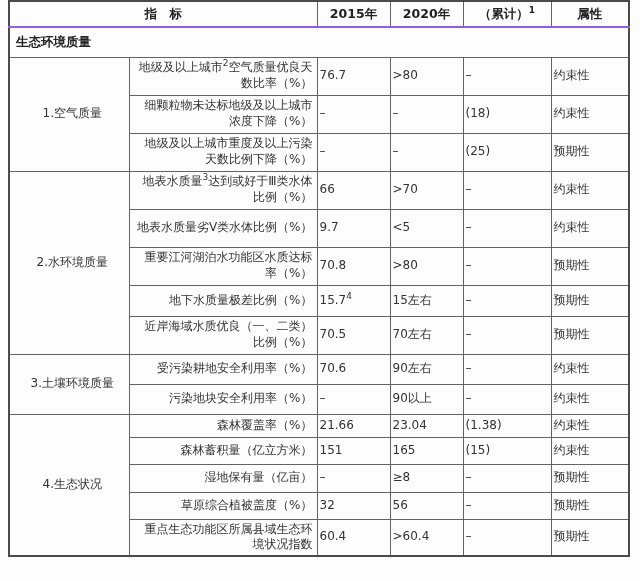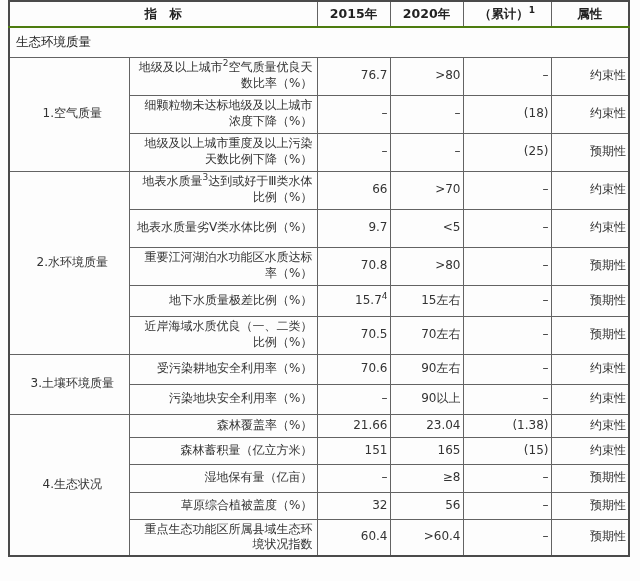--- a/index.html
+++ b/index.html
@@ -35,50 +35,50 @@
   col.c-2015 { width: 73px; }
   col.c-2020 { width: 73px; }
   col.c-cum  { width: 88px; }
   col.c-attr { width: 78px; }
   td, th {
     border: 1px solid #636363;
     line-height: 1.3;
     overflow: hidden;
   }
   tr.r-header th {
-    border-bottom: 2px solid #4d7c0f;
+    border-bottom: 2px solid #8b5cf6;
     font-weight: bold;
     text-align: center;
     vertical-align: middle;
     color: #222222;
     font-size: 12.5px;
     margin-left: 17px;
   }
   tr.r-header { height: 26px; }
   tr.r-section { height: 30px; }
   tr.r-section td {
-    font-weight: normal;
+    font-weight: bold;
     text-align: left;
     padding-left: 6px;
     color: #222222;
     font-size: 12.5px;
   }
   td.cat {
     text-align: center;
     vertical-align: middle;
     padding-left: 10px;
     padding-right: 4px;
   }
   td.ind {
     text-align: right;
     vertical-align: middle;
     padding: 2px 4px 2px 5px;
   }
   td.num {
-    text-align: right;
+    text-align: left;
     vertical-align: middle;
     padding: 0 2px;
   }
   sup {
     font-size: 9px;
     line-height: 0;
     vertical-align: super;
   }
   tr.h38 { height: 38px; }
   tr.h31 { height: 31px; }

